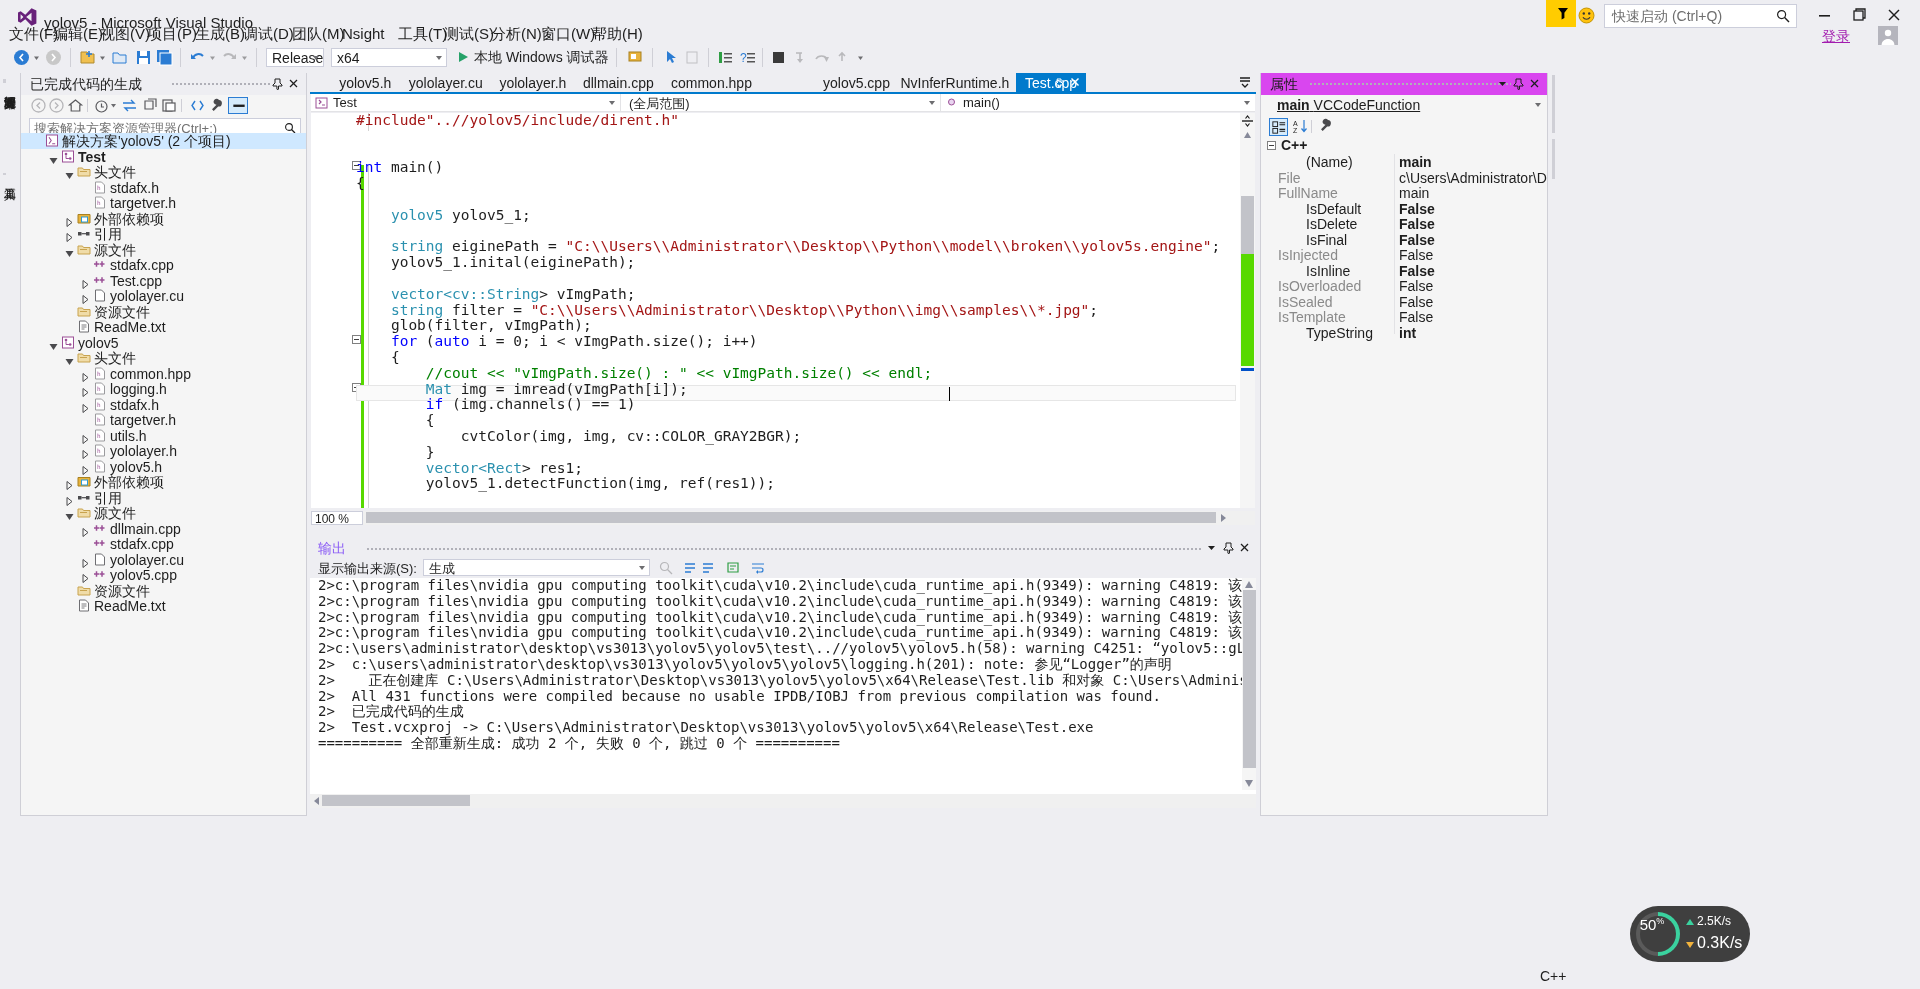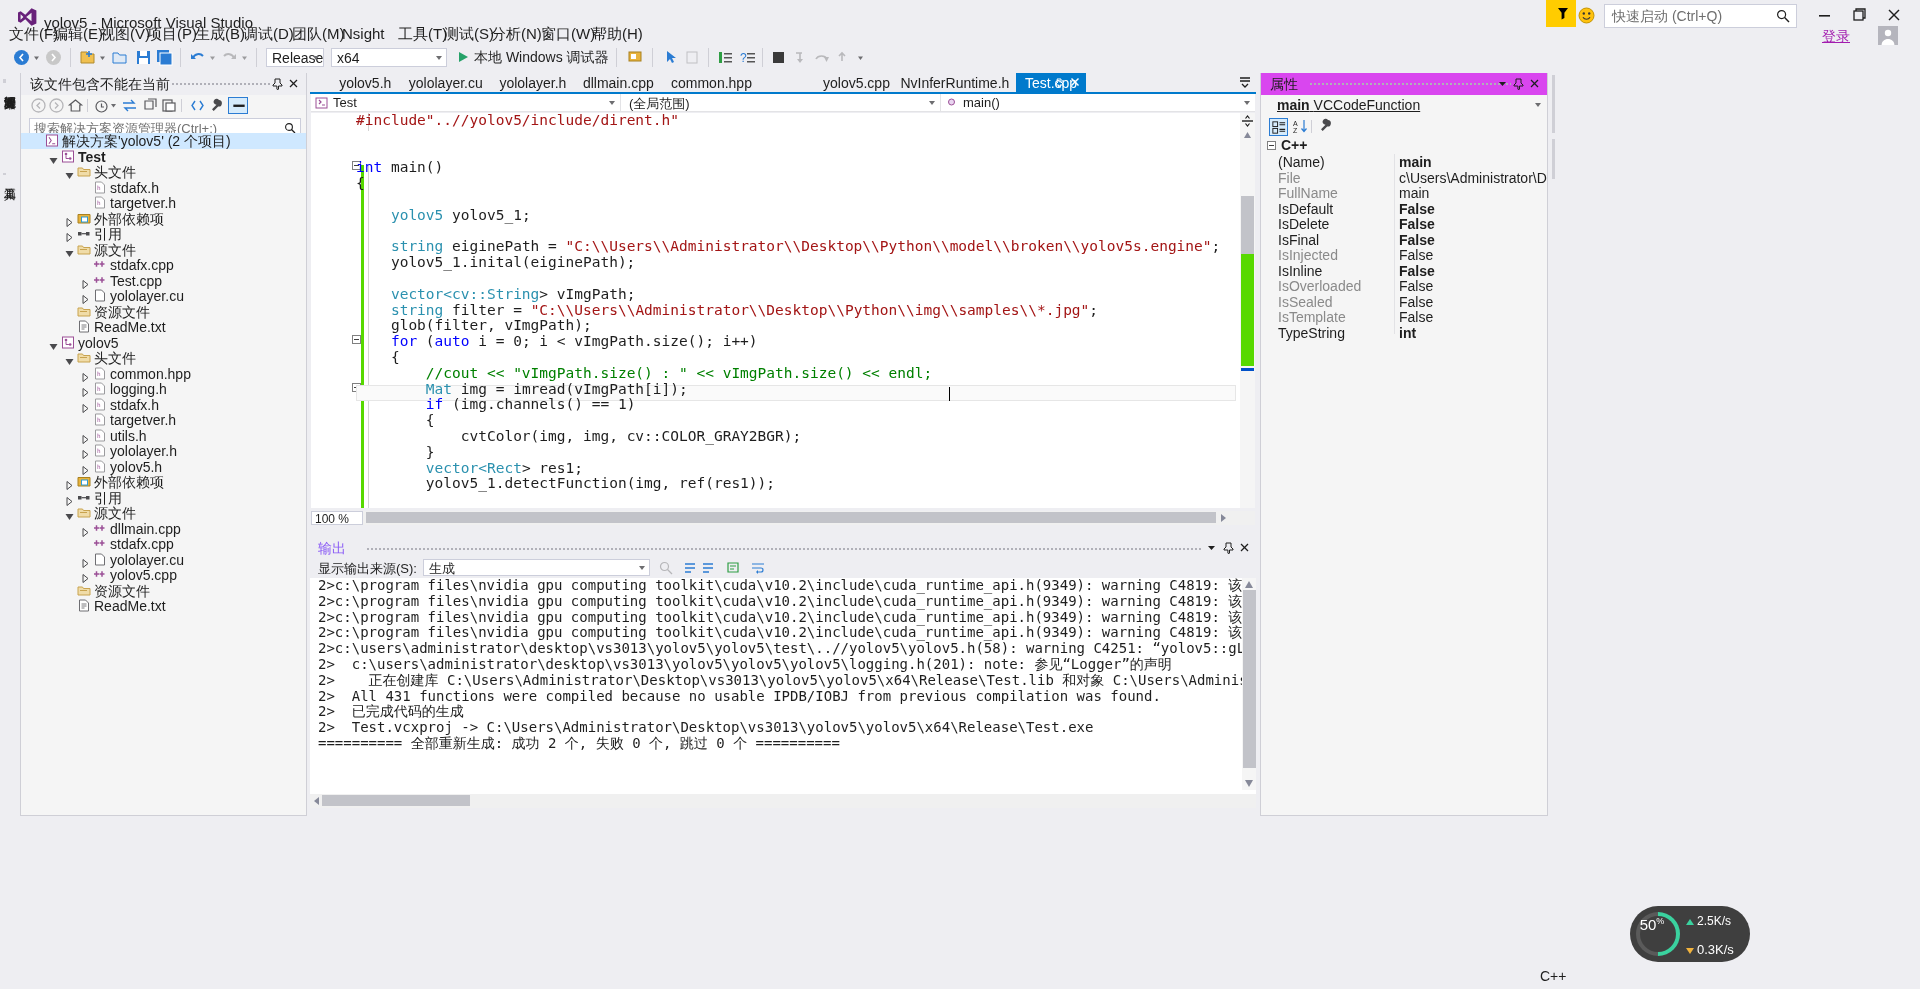--- a/index.html
+++ b/index.html
@@ -145,41 +145,41 @@
   .pr-sep { position:absolute; top:5px; width:1px; height:13px; background:#cfcfd6; }
   .pr-cat { position:absolute; left:0; top:65px; width:100%; height:16px; }
   .pr-cat-box { position:absolute; left:6px; top:3px; width:9px; height:9px; border:1px solid #808080; background:#fff; }
   .pr-cat-box::before { content:""; position:absolute; left:1px; top:3px; width:5px; height:1px; background:#404040; }
   .pr-cat-lbl { position:absolute; left:20px; top:-1px; font-size:14px; color:#1e1e1e; font-weight:bold; }
   .pr-rows { position:absolute; left:0; top:81px; width:100%; }
   .pr-row { position:relative; height:15.5px; }
   .pr-n { position:absolute; left:17px; top:0px; font-size:14px; white-space:nowrap; }
   .pr-v { position:absolute; left:138px; top:0px; font-size:14px; color:#1e1e1e; white-space:nowrap;
           overflow:hidden; width:148px; }
-  .dim { color:#8a8a8a; } .nrm { color:#1e1e1e; }
+  .dim { color:#8a8a8a; } .nrm { color:#1e1e1e;margin-left:28px; }
   .pr-vdiv { position:absolute; left:133px; top:81px; width:1px; height:180px; background:#e2e2e5; }
 
   
   .edge { position:absolute; left:1548px; top:73px; width:18px; height:120px; }
   .edge-line { position:absolute; left:4px; width:3px; background:#cfcfd6; }
 
   
   .statusbar { position:absolute; left:0; bottom:0; width:1920px; height:25px; background:#eeeef2; }
   .status-left { position:absolute; left:1540px; top:4px; font-size:14px; color:#1e1e1e; }
 
   
   .netwidget { position:absolute; left:1630px; top:906px; width:120px; height:56px;
                background:#3f3f3f; border-radius:28px; }
   .net-circle { position:absolute; left:6px; top:6px; width:44px; height:44px; border-radius:50%;
                 background:conic-gradient(#3ad29f 0deg 180deg, #5a5a5a 180deg 360deg); }
   .net-circle-inner { position:absolute; left:4px; top:4px; width:36px; height:36px; border-radius:50%; background:#3f3f3f; }
   .net-pct { position:absolute; left:0; top:10px; width:44px; text-align:center; font-size:15px; color:#fff; }
   .net-pct sup { font-size:9px; }
   .net-up { position:absolute; left:56px; top:8px; font-size:12px; color:#fff; white-space:nowrap; }
-  .net-down { position:absolute; left:56px; top:36px; font-size:13px; color:#fff; white-space:nowrap; }
+  .net-down { position:absolute; left:56px; top:28px; font-size:16px; color:#fff; white-space:nowrap; }
   .net-arrow { display:inline-block; width:0;height:0; margin-right:3px; }
   .net-arrow.up { border-left:4px solid transparent;border-right:4px solid transparent;border-bottom:6px solid #3ad29f; }
   .net-arrow.dn { border-left:4px solid transparent;border-right:4px solid transparent;border-top:6px solid #f2b33d; }
 </style>
 </head>
 <body>
 
 <div class="app">
 
   <div class="titlebar">
@@ -358,21 +358,21 @@
       <span>解决方案资源管理器</span>
     </div>
     <div class="vtab-line" style="top:98px;height:38px"></div>
     <div class="vtab" style="top:100px;height:40px">
       <span>工具箱</span>
     </div>
   </div>
 
   <div class="solexp">
     <div class="panel-head">
-      <div class="panel-title">该文件包含不能在当前</div>
+      <div class="panel-title">已完成代码的生成</div>
       <div class="panel-dots"></div>
       <svg class="panel-pin" viewBox="0 0 13 13">
         <path d="M4 2h5v4l2 2v1H7.5v3l-.8.9-.8-.9v-3H2V8l2-2z" fill="none" stroke="#1e1e1e"></path>
       </svg>
       <svg class="panel-close" viewBox="0 0 13 13">
         <line x1="3" y1="3" x2="10" y2="10" stroke="#1e1e1e" stroke-width="1.3"></line>
         <line x1="10" y1="3" x2="3" y2="10" stroke="#1e1e1e" stroke-width="1.3"></line>
       </svg>
     </div>
 

